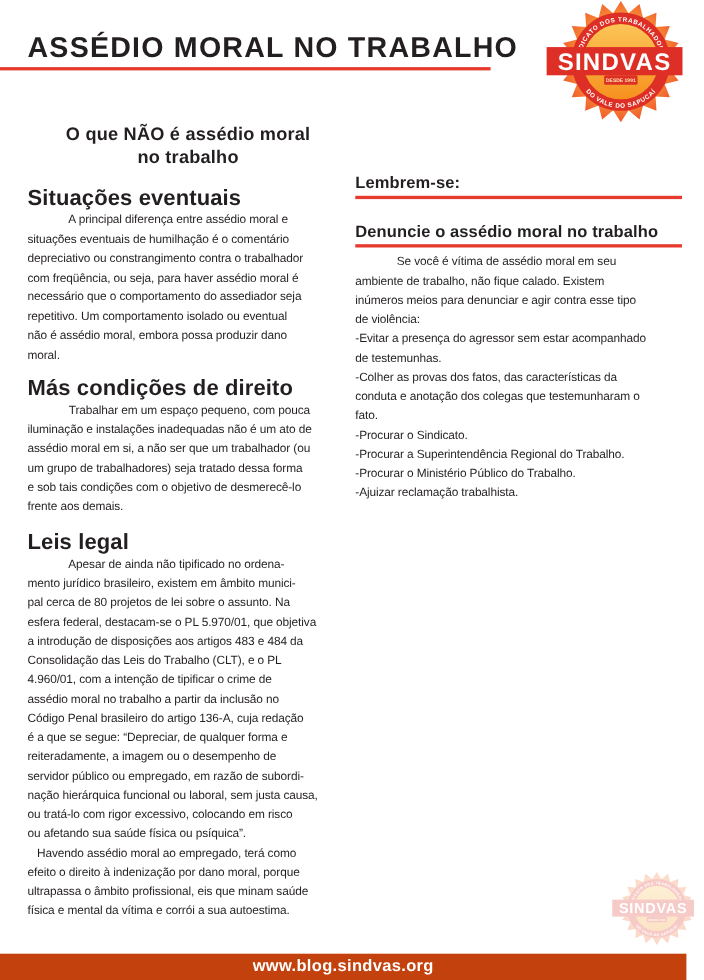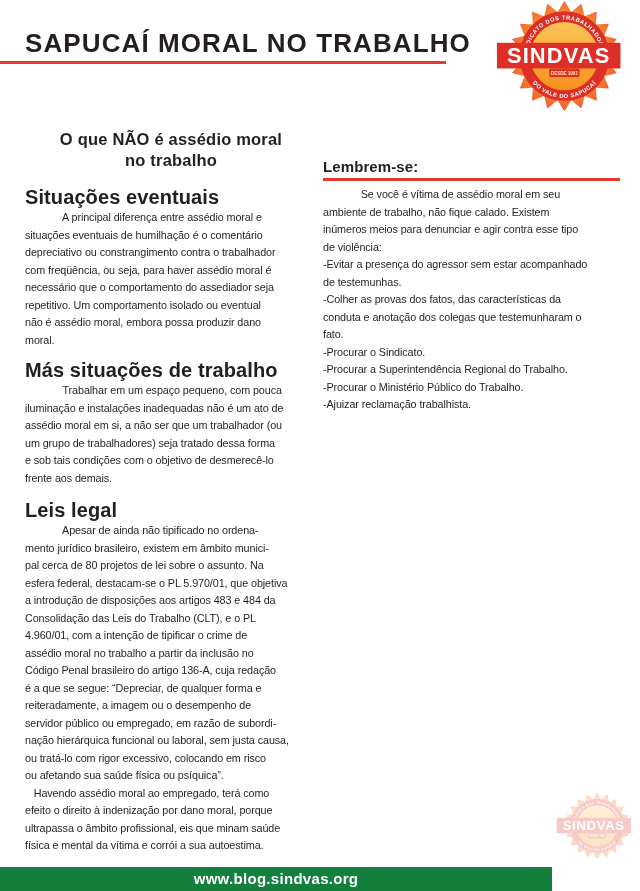--- a/index.html
+++ b/index.html
@@ -13,53 +13,53 @@
     font-size:26px; font-weight:bold; letter-spacing:1.1px; color:#231f20;
     white-space:nowrap;
   }
   .title-underline {
     position:absolute; left:0; top:61px; width:446px; height:3px; background:#e63a2e;
   }
   .logo-main { position:absolute; left:496px; top:0; width:133px; height:116px; }
   .logo-watermark { position:absolute; left:556px; top:792px; width:80px; height:70px; opacity:.25; }
 
   .col { position:absolute; font-size:10.8px; line-height:17.5px; letter-spacing:-0.1px; }
-  .col-left  { left:25px;  top:129px; width:292px; }
+  .col-left  { left:25px;  top:112px; width:292px; }
   .col-right { left:323px; top:158px; width:297px; }
 
   .intro-heading {
     margin:0 0 17px; font-size:16.5px; line-height:21px; font-weight:bold;
     text-align:center; white-space:pre-line; letter-spacing:0.2px;
   }
   .sec-h {
     margin:0 0 3px; font-size:20px; font-weight:bold; letter-spacing:0.1px; line-height:18px;
   }
   .sec-h.mt12 { margin-top:12px; }
   .sec-h.mt14 { margin-top:14px; }
   .sec-h-r {
     margin:0 0 5px; font-size:15px; font-weight:bold; letter-spacing:0.1px; line-height:18px;
     border-bottom:3px solid #e63a2e; padding-bottom:2px;
   }
   .sec-h-r.mt21 { margin-top:21px; }
   .body-text { margin:0; white-space:pre; }
 
   .footer-bar {
-    position:absolute; left:0; top:867px; width:552px; height:24px; background:#15803d;
+    position:absolute; left:0; top:867px; width:624px; height:24px; background:#c2410c;
   }
   .footer-url {
     display:block; text-align:center; color:#ffffff; font-weight:bold;
     font-size:15px; line-height:24px; letter-spacing:0.3px;
   }
 </style>
 </head>
 <body>
 
 <div class="page">
 
-  <h1 class="doc-title">SAPUCAÍ MORAL NO TRABALHO</h1>
+  <h1 class="doc-title">ASSÉDIO MORAL NO TRABALHO</h1>
   <div class="title-underline"></div>
 
   <svg class="logo-main" viewBox="0 0 140 122" aria-hidden="true">
     <defs>
       <radialGradient id="raysGrad" cx="50%" cy="48%" r="52%">
         <stop offset="55%" stop-color="#f8a83d"></stop>
         <stop offset="100%" stop-color="#f1582b"></stop>
       </radialGradient>
       <linearGradient id="innerGrad" x1="0" y1="0" x2="0" y2="1">
         <stop offset="0%" stop-color="#fcc457"></stop>
@@ -93,21 +93,21 @@
     <h2 class="sec-h">Situações eventuais</h2>
     <p class="body-text">             A principal diferença entre assédio moral e
 situações eventuais de humilhação é o comentário
 depreciativo ou constrangimento contra o trabalhador
 com freqüência, ou seja, para haver assédio moral é
 necessário que o comportamento do assediador seja
 repetitivo. Um comportamento isolado ou eventual
 não é assédio moral, embora possa produzir dano
 moral.</p>
 
-    <h2 class="sec-h mt12">Más situações de trabalho</h2>
+    <h2 class="sec-h mt12">Más condições de direito</h2>
     <p class="body-text">             Trabalhar em um espaço pequeno, com pouca
 iluminação e instalações inadequadas não é um ato de
 assédio moral em si, a não ser que um trabalhador (ou
 um grupo de trabalhadores) seja tratado dessa forma
 e sob tais condições com o objetivo de desmerecê-lo
 frente aos demais.</p>
 
     <h2 class="sec-h mt14">Leis legal</h2>
     <p class="body-text">             Apesar de ainda não tipificado no ordena-
 mento jurídico brasileiro, existem em âmbito munici-
@@ -126,20 +126,21 @@
 ou afetando sua saúde física ou psíquica”.
    Havendo assédio moral ao empregado, terá como
 efeito o direito à indenização por dano moral, porque
 ultrapassa o âmbito profissional, eis que minam saúde
 física e mental da vítima e corrói a sua autoestima.</p>
   </div>
 
   <div class="col col-right">
     <h2 class="sec-h-r">Lembrem-se:</h2>
 
+    <h2 class="sec-h-r mt21">Denuncie o assédio moral no trabalho</h2>
     <p class="body-text">             Se você é vítima de assédio moral em seu
 ambiente de trabalho, não fique calado. Existem
 inúmeros meios para denunciar e agir contra esse tipo
 de violência:
 -Evitar a presença do agressor sem estar acompanhado
 de testemunhas.
 -Colher as provas dos fatos, das características da
 conduta e anotação dos colegas que testemunharam o
 fato.
 -Procurar o Sindicato.

